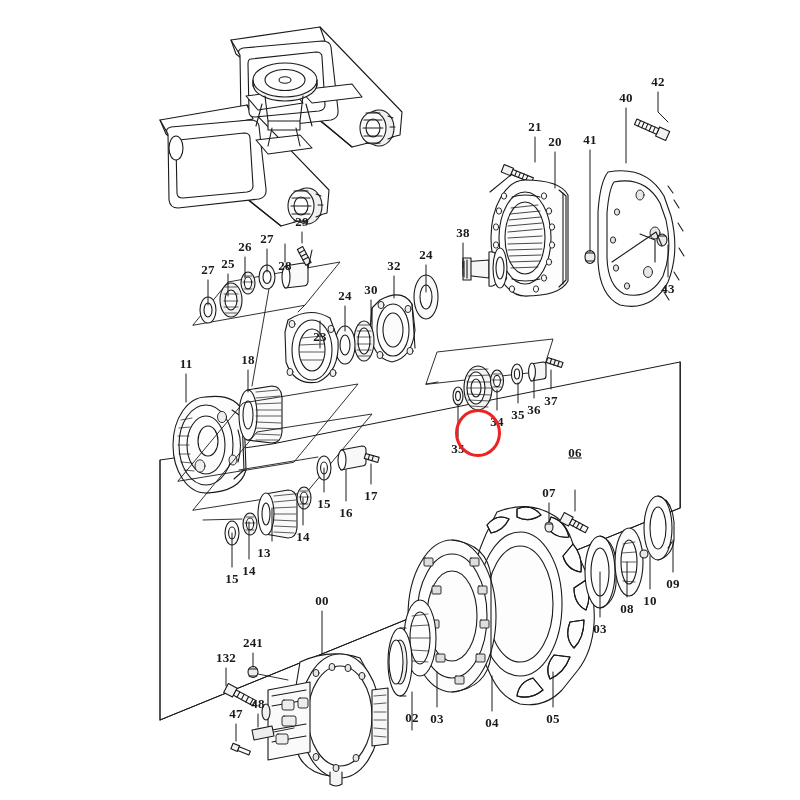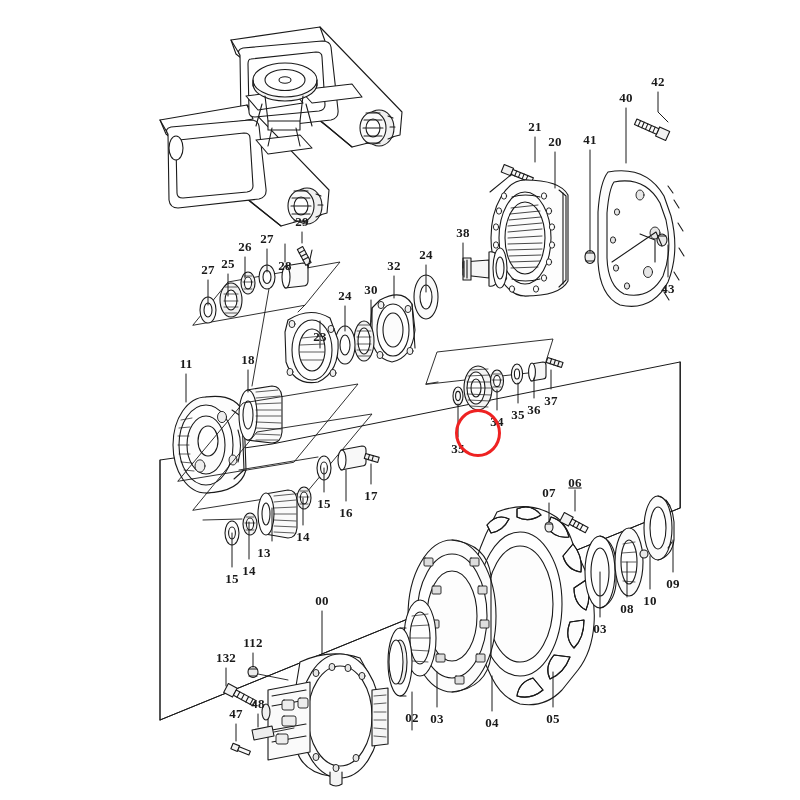--- a/index.html
+++ b/index.html
@@ -567,31 +567,31 @@
       <div class="label" style="left: 534px; top: 409px;">36</div>
       <div class="label" style="left: 551px; top: 400px;">37</div>
       <div class="label" style="left: 324px; top: 503px;">15</div>
       <div class="label" style="left: 346px; top: 512px;">16</div>
       <div class="label" style="left: 371px; top: 495px;">17</div>
       <div class="label" style="left: 303px; top: 536px;">14</div>
       <div class="label" style="left: 264px; top: 552px;">13</div>
       <div class="label" style="left: 249px; top: 570px;">14</div>
       <div class="label" style="left: 232px; top: 578px;">15</div>
       <div class="label" style="left: 549px; top: 492px;">07</div>
-      <div class="label" style="left: 575px; top: 482px; text-decoration: underline;">06</div>
+      <div class="label" style="left: 575px; top: 452px; text-decoration: underline;">06</div>
       <div class="label" style="left: 673px; top: 583px;">09</div>
       <div class="label" style="left: 650px; top: 600px;">10</div>
       <div class="label" style="left: 627px; top: 608px;">08</div>
       <div class="label" style="left: 600px; top: 628px;">03</div>
       <div class="label" style="left: 553px; top: 718px;">05</div>
       <div class="label" style="left: 492px; top: 722px; text-align: right;">04</div>
       <div class="label" style="left: 437px; top: 718px;">03</div>
       <div class="label" style="left: 412px; top: 717px;">02</div>
       <div class="label" style="left: 322px; top: 600px;">00</div>
-      <div class="label" style="left: 253px; top: 642px;">112</div>
+      <div class="label" style="left: 253px; top: 642px;">241</div>
       <div class="label" style="left: 226px; top: 657px;">132</div>
       <div class="label" style="left: 258px; top: 703px;">48</div>
       <div class="label" style="left: 236px; top: 713px;">47</div>
     </div>
 
   <div class="highlight-ellipse" id="highlight" style="left: 455px; top: 409px; width: 46px; height: 48px; border-color: rgb(238, 34, 34);"></div>
 
 </div>
 
 </body></html>

